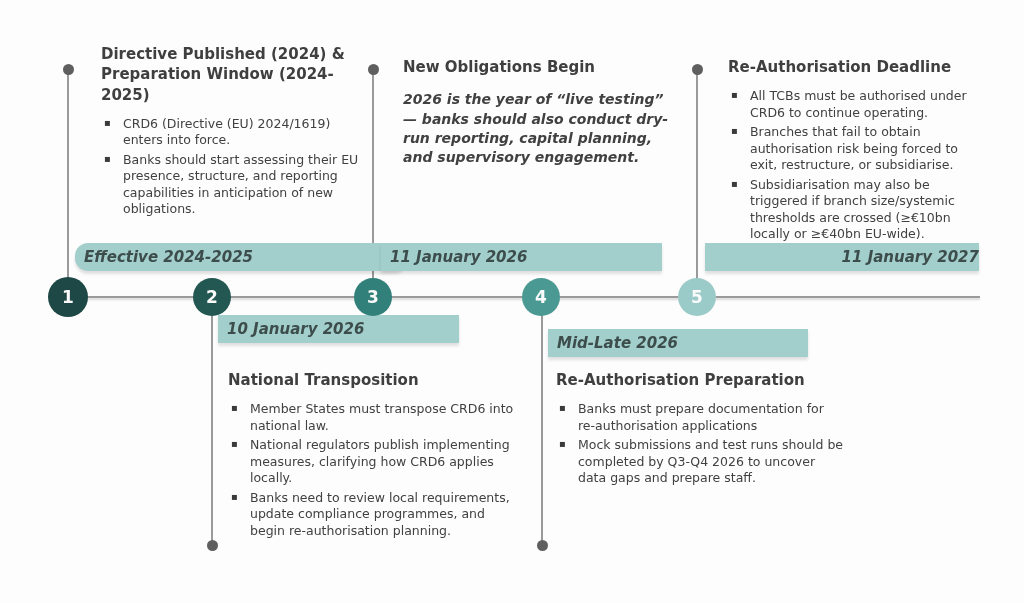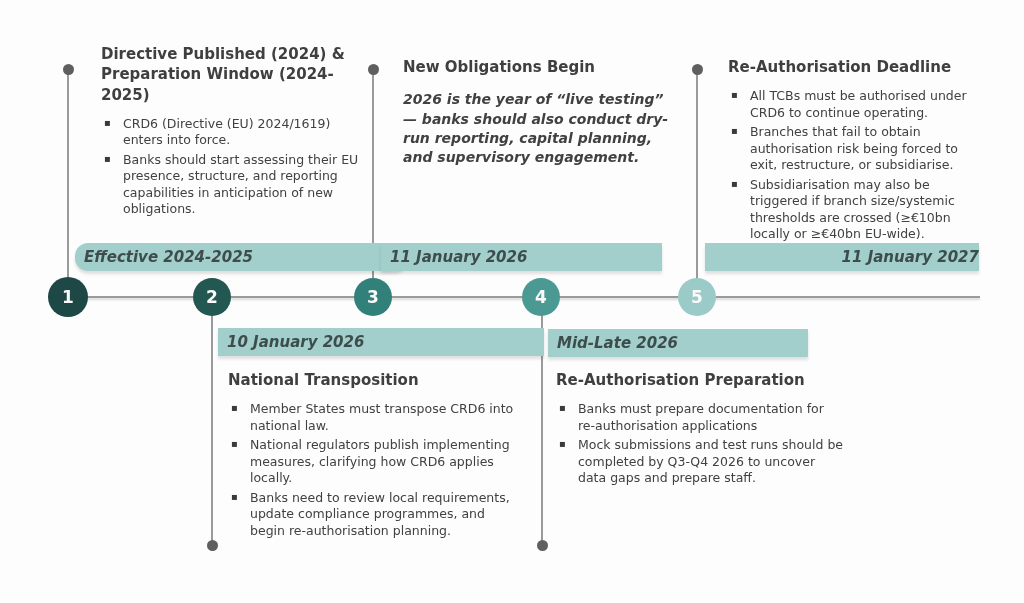--- a/index.html
+++ b/index.html
@@ -131,21 +131,21 @@
 
   <div class="node n1" style="left:48px; top:277px;">1</div>
   <div class="node n2" style="left:193px; top:278px;">2</div>
   <div class="node n3" style="left:354px; top:278px;">3</div>
   <div class="node n4" style="left:522px; top:278px;">4</div>
   <div class="node n5" style="left:678px; top:278px;">5</div>
 
   <div class="banner" style="left:75px; top:243px; width:332px;border-radius:13px;">Effective 2024-2025</div>
   <div class="banner" style="left:381px; top:243px; width:281px;">11 January 2026</div>
   <div class="banner" style="left:705px; top:243px; width:274px;text-align:right;">11 January 2027</div>
-  <div class="banner" style="left:218px; top:328px; width:326px;">10 January 2026</div>
+  <div class="banner" style="left:218px; top:315px; width:241px;">10 January 2026</div>
   <div class="banner" style="left:548px; top:329px; width:260px;">Mid-Late 2026</div>
 
   <div class="content" style="left:101px; top:44px; width:268px;">
     <h3>Directive Published (2024) &amp; Preparation Window (2024-2025)</h3>
     <ul>
         <li>CRD6 (Directive (EU) 2024/1619) enters into force.</li>
         <li>Banks should start assessing their EU presence, structure, and reporting capabilities in anticipation of new obligations.</li>
       </ul>
   </div>
 

